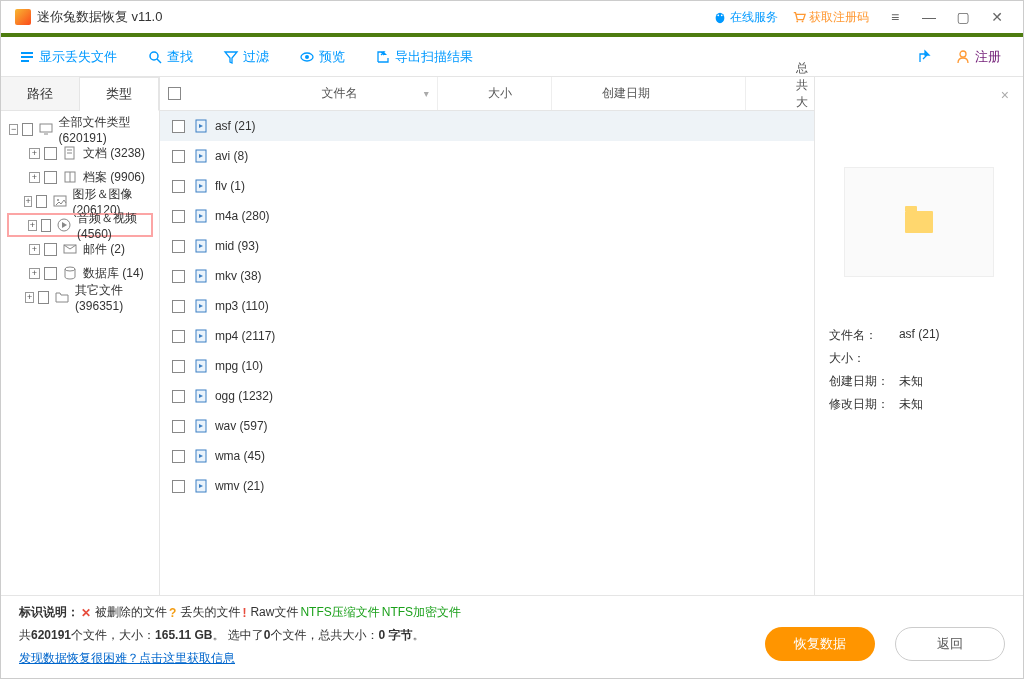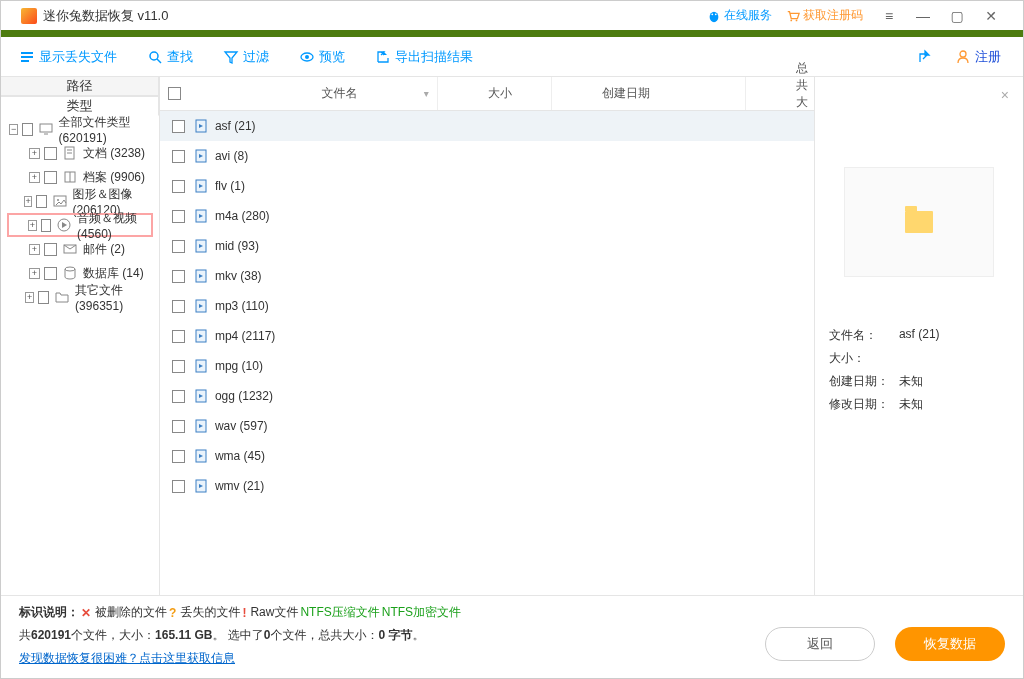--- a/index.html
+++ b/index.html
@@ -1,42 +1,42 @@
 <!DOCTYPE html>
 <html><head>
 <meta charset="utf-8">
 <style>
 * { margin: 0; padding: 0; box-sizing: border-box; font-family: "Microsoft YaHei", Arial, sans-serif; }
 body { background: #fff; font-size: 12px; color: #333; width: 1024px; height: 679px; overflow: hidden; border: 1px solid #ccc; }
 
 
-.titlebar { height: 36px; display: flex; align-items: center; padding: 0 20px; border-bottom: 7px solid #4d7c0f; }
+.titlebar { height: 36px; display: flex; align-items: center; padding: 0 14px; border-bottom: 4px solid #4d7c0f; }
 .titlebar .app-icon { width: 16px; height: 16px; background: linear-gradient(135deg,#f7b733,#fc4a1a); margin-right: 6px; border-radius: 2px; }
 .titlebar .title { font-size: 13px; color: #333; }
 .titlebar .spacer { flex: 1; }
 .titlebar .tb-link { display: flex; align-items: center; margin-right: 14px; font-size: 12px; cursor: pointer; }
 .tb-link.blue { color: #0099ff; }
 .tb-link.orange { color: #ff9933; }
 .tb-link .ic { width: 14px; height: 14px; margin-right: 3px; }
 .win-controls { display: flex; align-items: center; gap: 10px; }
 .win-btn { width: 24px; height: 24px; display: flex; align-items: center; justify-content: center; cursor: pointer; color: #666; font-size: 14px; }
 
 
 .toolbar { height: 40px; display: flex; align-items: center; padding: 0 18px; border-bottom: 1px solid #e5e5e5; }
 .tool { display: flex; align-items: center; margin-right: 30px; color: #0099ff; cursor: pointer; font-size: 13px; }
 .tool .ic { width: 16px; height: 16px; margin-right: 4px; }
 .tool-spacer { flex: 1; }
-.tool.orange { color: #1d4ed8; margin-right: 4px; }
+.tool.orange { color: #701a75; margin-right: 4px; }
 
 
 .main { display: flex; height: 518px; }
 
 
 .left { width: 200px; border-right: 1px solid #e5e5e5; display: flex; flex-direction: column; }
-.tabs { display: flex; height: 34px; flex-direction: column; }
+.tabs { display: flex; height: 34px; }
 .tab { flex: 1; display: flex; align-items: center; justify-content: center; font-size: 13px; cursor: pointer; background: #f5f5f5; border-bottom: 1px solid #e5e5e5; border-right: 1px solid #e5e5e5; }
 .tab.active { background: #fff; border-bottom: 1px solid #fff; border-top: 1px solid #e5e5e5; }
 .tree { padding: 6px 4px; overflow: auto; }
 .tree-row { display: flex; align-items: center; height: 24px; padding-left: 4px; position: relative; }
 .tree-row .indent1 { width: 20px; }
 .plus { width: 11px; height: 11px; border: 1px solid #999; display: flex; align-items: center; justify-content: center; font-size: 9px; line-height: 1; color: #555; margin-right: 4px; cursor: pointer; }
 .minus::before { content: "−"; }
 .plus-sign::before { content: "+"; }
 .cb { width: 13px; height: 13px; border: 1px solid #888; margin-right: 5px; background: #fff; cursor: pointer; }
 .type-icon { width: 16px; height: 16px; margin-right: 5px; display: flex; align-items: center; justify-content: center; }
@@ -435,16 +435,16 @@
         <span>Raw文件</span>
       </span>
     <span class="lg" style="color:#1aa01a">NTFS压缩文件</span>
     <span class="lg" style="color:#1aa01a">NTFS加密文件</span>
   </div>
   <div class="stats">
     <span>共</span><b>620191</b><span>个文件，大小：</span><b>165.11 GB</b><span>。 选中了</span><b>0</b><span>个文件，总共大小：</span><b>0 字节</b><span>。</span>
   </div>
   <a class="help-link">发现数据恢复很困难？点击这里获取信息</a>
   <div class="footer-btns">
+    <div class="btn btn-recover">恢复数据</div>
     <div class="btn btn-back">返回</div>
-    <div class="btn btn-recover">恢复数据</div>
   </div>
 </div>
 
 </body></html>

